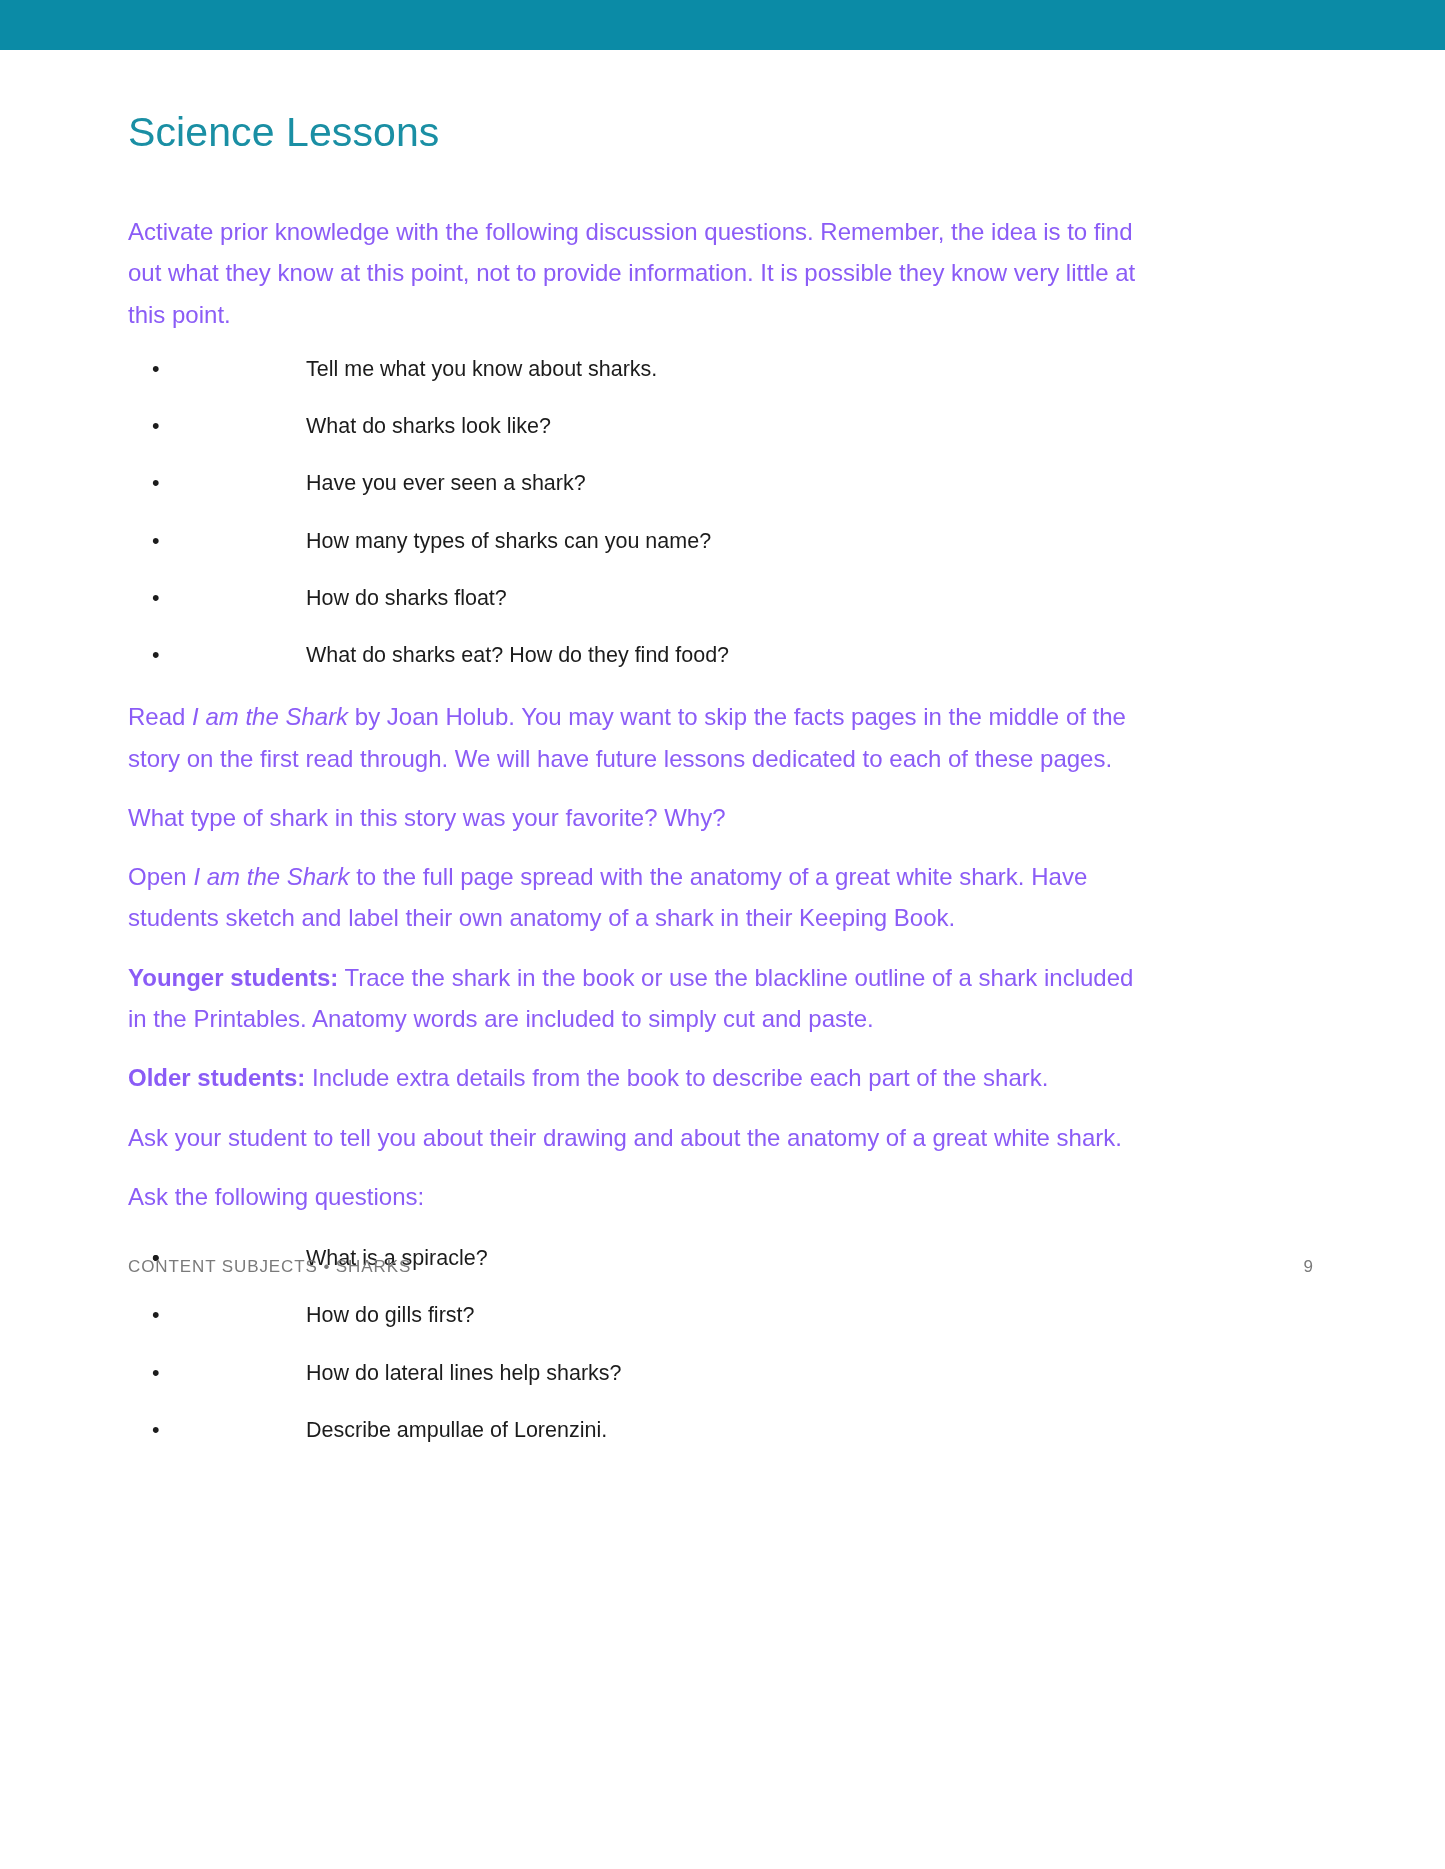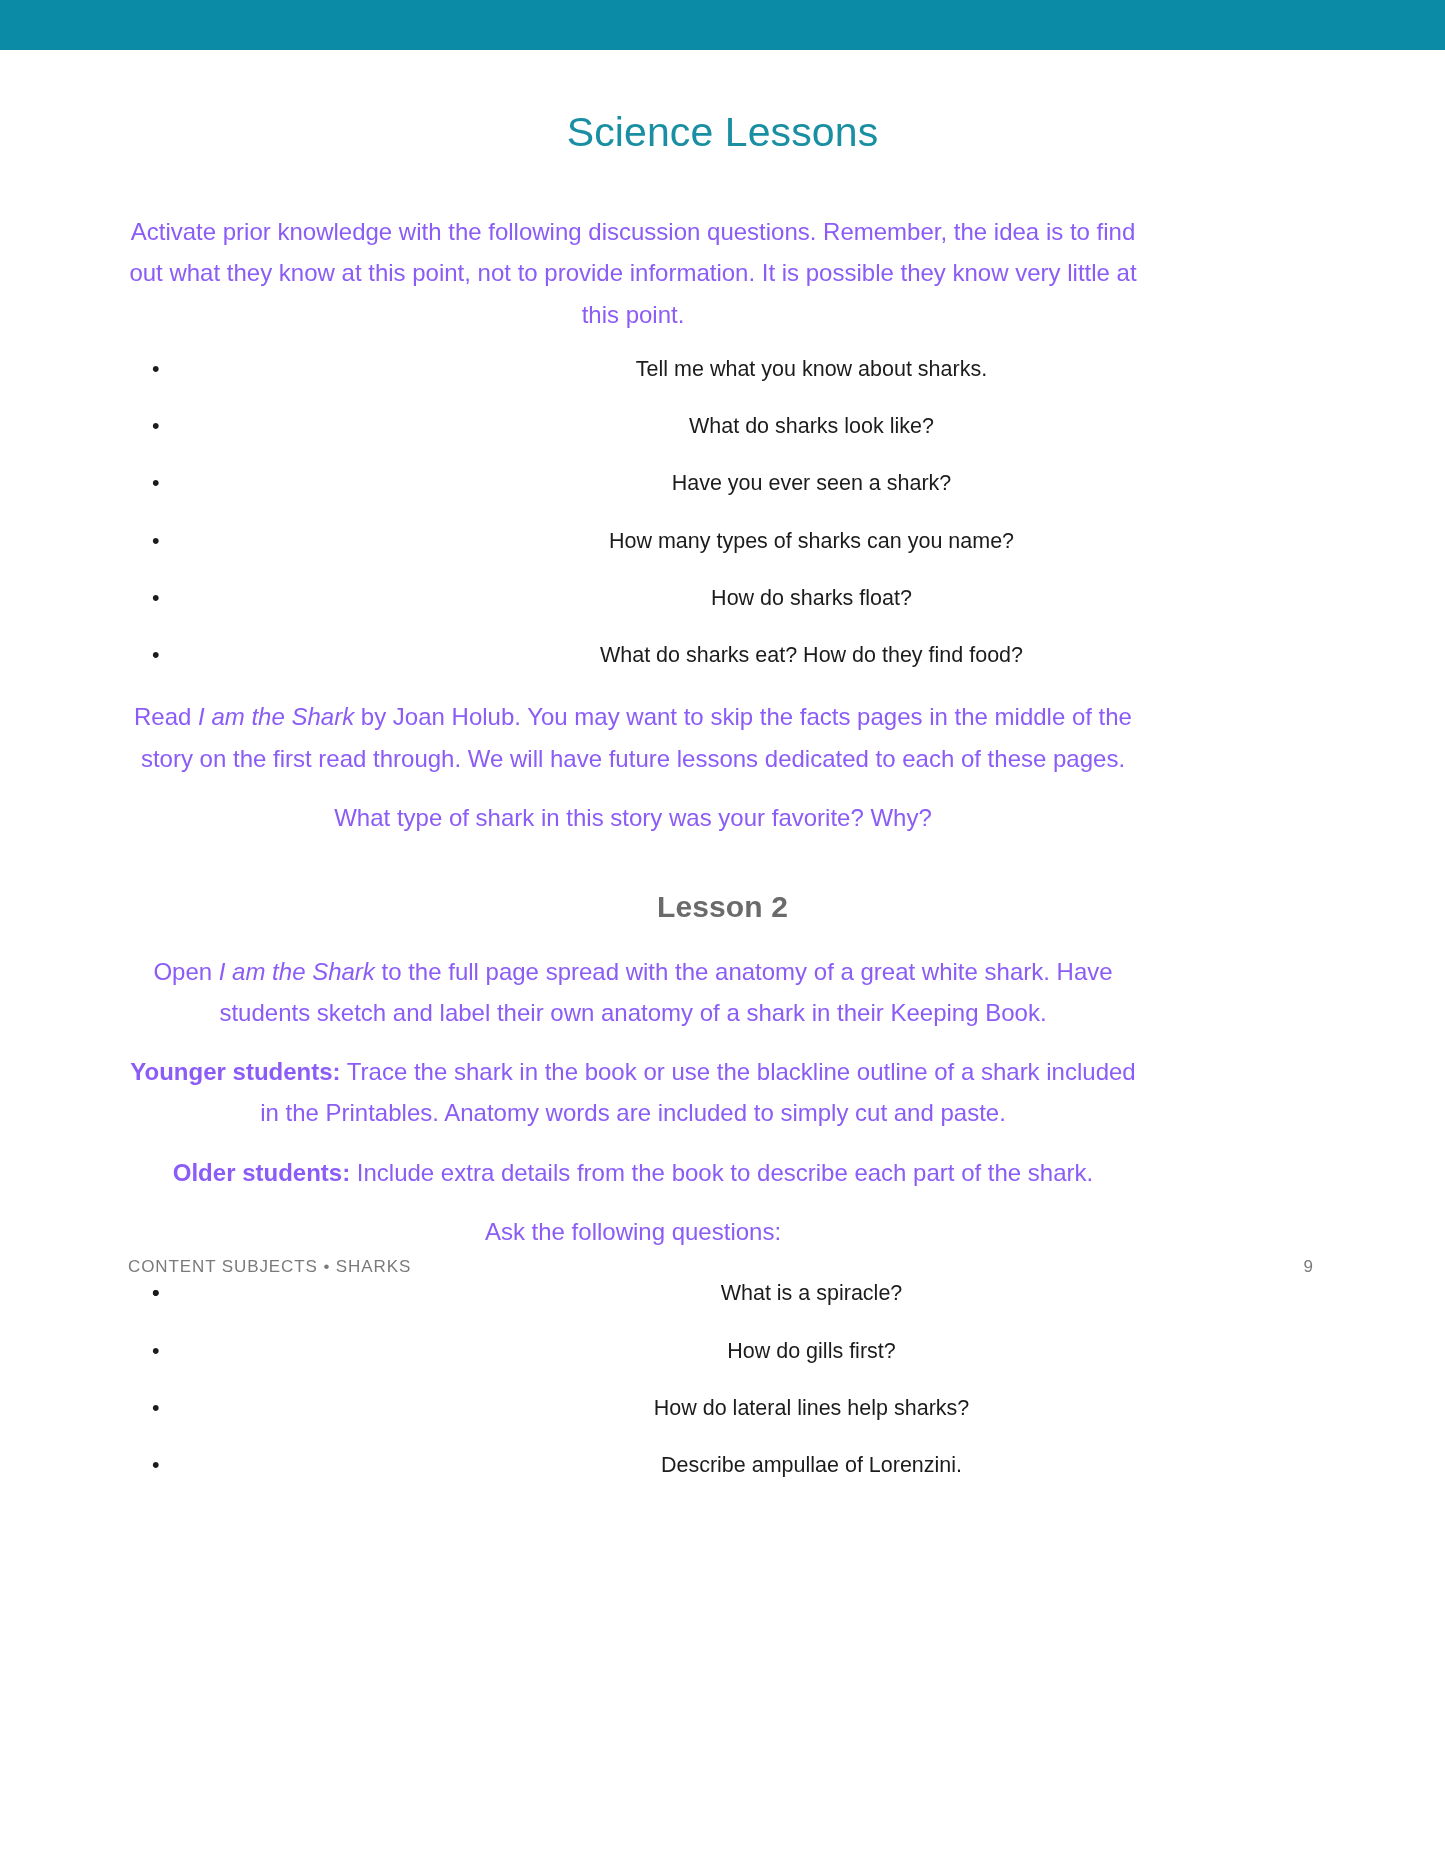--- a/index.html
+++ b/index.html
@@ -14,21 +14,20 @@
     background: #ffffff;
     font-family: "Liberation Sans", sans-serif;
     -webkit-font-smoothing: antialiased;
     overflow: hidden;
   }
   .page {
     position: relative;
     width: 1445px;
     height: 1367px;
     background: #ffffff;
-    text-align: center;
   }
   .top-bar {
     position: absolute;
     top: 0;
     left: 0;
     width: 1445px;
     height: 50px;
     background: #0b8ba6;
   }
   .content {
@@ -155,28 +154,28 @@
       <li>
         <span class="bullet-dot">•</span>
         <span>What do sharks eat? How do they find food?</span>
       </li>
     </ul>
 
     <p class="body-text"><span>Read </span><em>I am the Shark</em><span> by Joan Holub. You may want to skip the facts pages in the middle of the story on the first read through. We will have future lessons dedicated to each of these pages.</span></p>
 
     <p class="body-text">What type of shark in this story was your favorite? Why?</p>
 
-    <h2 class="lesson-heading second">Lesson 2</h2>
 
     <p class="body-text"><span>Open </span><em>I am the Shark</em><span> to the full page spread with the anatomy of a great white shark. Have students sketch and label their own anatomy of a shark in their Keeping Book.</span></p>
 
     <p class="body-text"><strong>Younger students:</strong><span> Trace the shark in the book or use the blackline outline of a shark included in the Printables. Anatomy words are included to simply cut and paste.</span></p>
 
     <p class="body-text"><strong>Older students:</strong><span> Include extra details from the book to describe each part of the shark.</span></p>
 
+    <p class="body-text">Ask your student to tell you about their drawing and about the anatomy of a great white shark.</p>
 
     <p class="body-text">Ask the following questions:</p>
 
     <ul class="question-list list-gap-top">
       <li>
         <span class="bullet-dot">•</span>
       </li>
       <li>
         <span class="bullet-dot">•</span>
         <span>What is a spiracle?</span>

